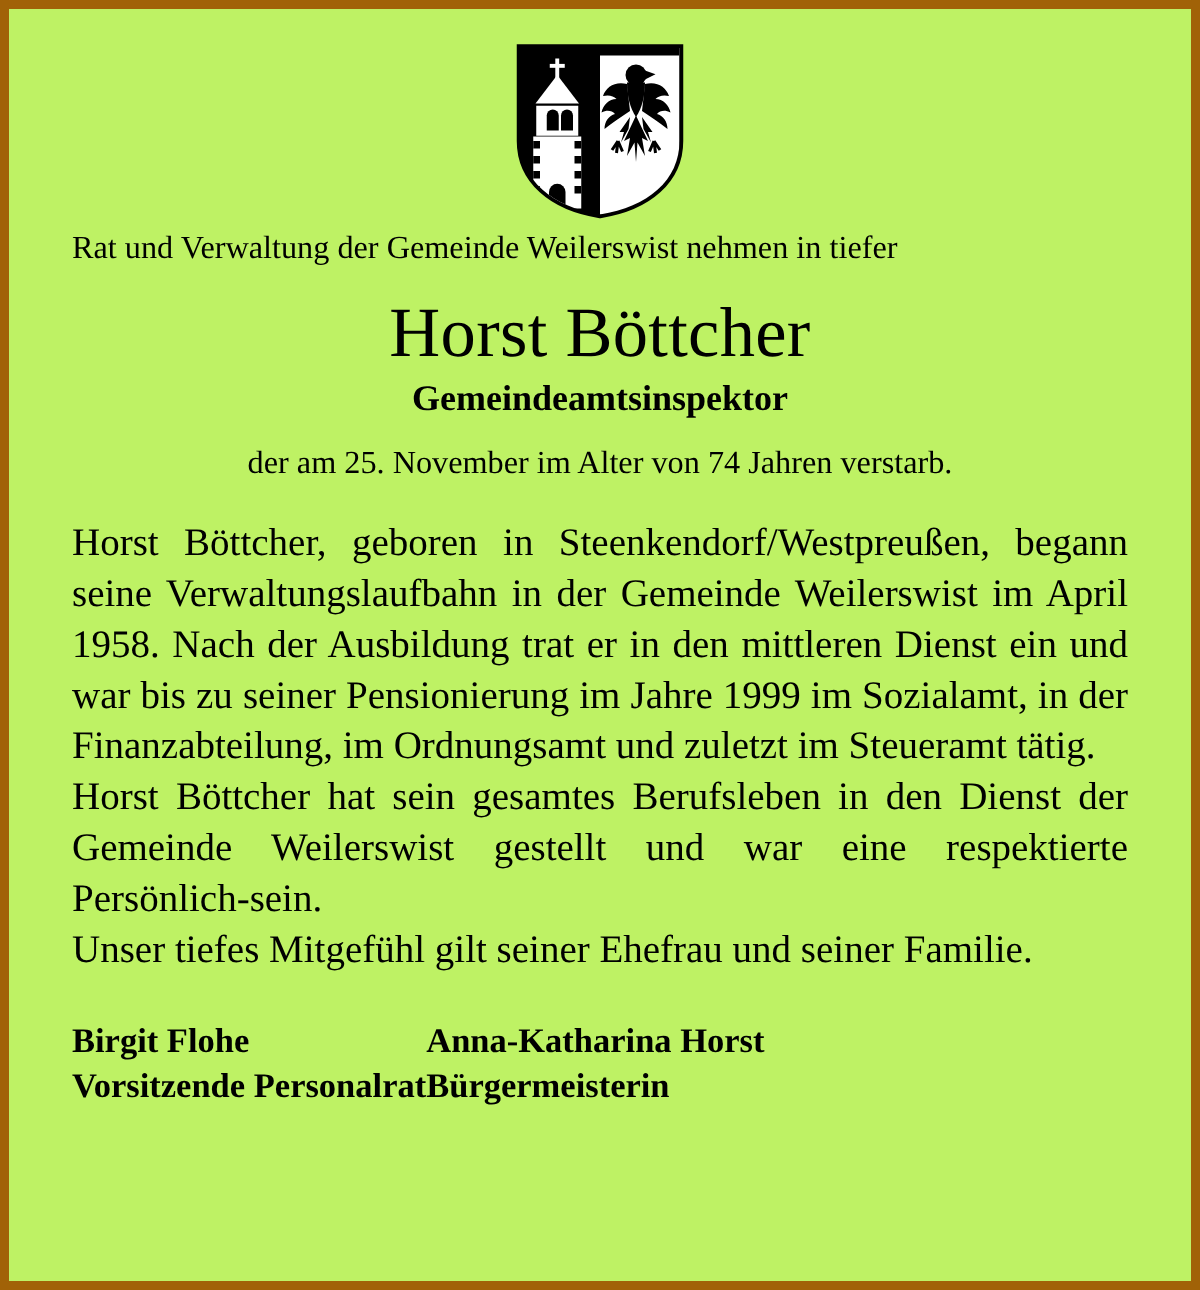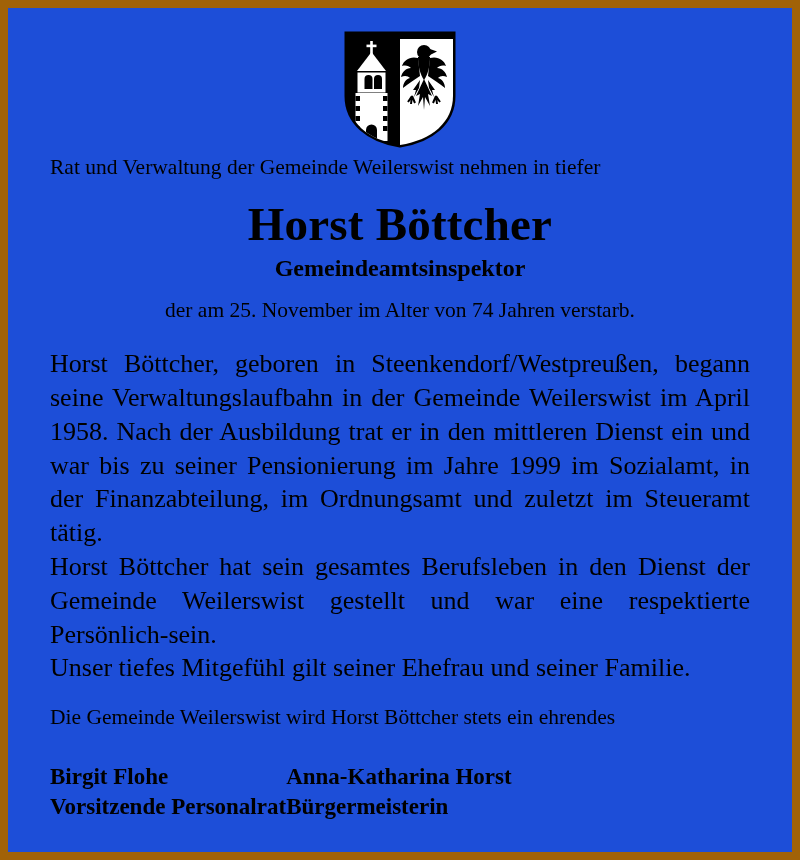--- a/index.html
+++ b/index.html
@@ -14,22 +14,22 @@
     font-family: "Liberation Serif", "DejaVu Serif", serif;
     color: #000000;
     overflow: hidden;
   }
 
   
   .notice {
     box-sizing: border-box;
     width: 800px;
     height: 860px;
-    border: 8px solid #a16207;
-    background: #1d4ed8;
+    border: 6px solid #a16207;
+    background: #bef264;
     position: relative;
   }
 
   .inner {
     box-sizing: border-box;
     width: 100%;
     height: 100%;
     padding: 22px 42px 0 42px;
     position: relative;
   }
@@ -56,21 +56,21 @@
   .intro .lastline {
     text-align: left;
   }
 
   .name-block {
     text-align: center;
     margin: 18px 0 10px 0;
   }
   .deceased-name {
     font-size: 47px;
-    font-weight: bold;
+    font-weight: normal;
     line-height: 1.04;
     letter-spacing: 0.2px;
     margin: 0;
   }
   .deceased-title {
     font-size: 24px;
     font-weight: bold;
     line-height: 1.1;
     margin: 6px 0 0 0;
   }
@@ -223,21 +223,20 @@
         <span>Finanzabteilung, im Ordnungsamt und zuletzt im Steueramt tätig.</span>
       </p>
       <p>
         <span>Horst Böttcher hat sein gesamtes Berufsleben in den Dienst der </span>
         <span>Gemeinde Weilerswist gestellt und war eine respektierte Persönlich-</span><span>sein.</span>
       </p>
       <p class="flush">Unser tiefes Mitgefühl gilt seiner Ehefrau und seiner Familie.</p>
     </div>
 
     <div class="closing">
-      <div>Die Gemeinde Weilerswist wird Horst Böttcher stets ein ehrendes</div>
     </div>
 
     <div class="signatures">
       <div class="sig-col">
         <div class="sig-name">Birgit Flohe</div>
         <div class="sig-role">Vorsitzende Personalrat</div>
       </div>
       <div class="sig-col first">
         <div class="sig-name">Anna-Katharina Horst</div>
         <div class="sig-role">Bürgermeisterin</div>

